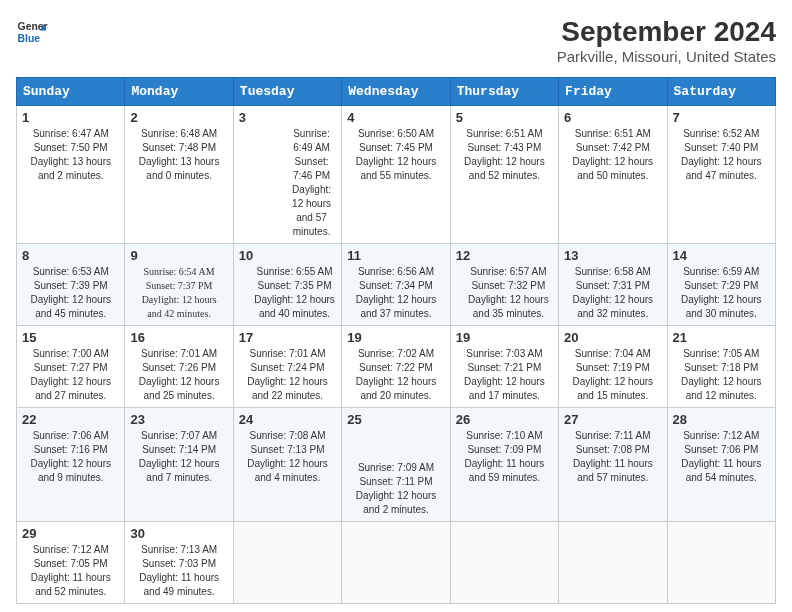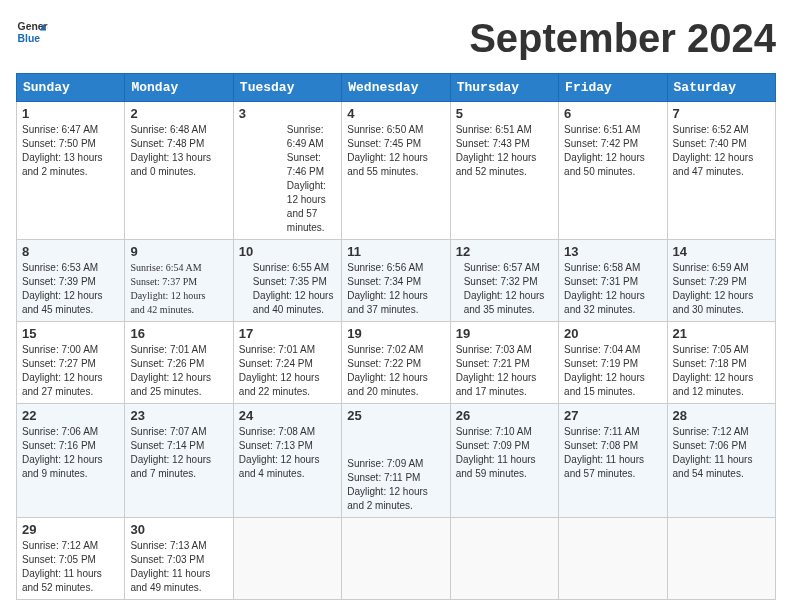--- a/index.html
+++ b/index.html
@@ -22,21 +22,21 @@
       gap: 4px;
     }
     .logo-icon {
       width: 32px;
       height: 32px;
     }
     .title-area {
       text-align: right;
     }
     .month-title {
-      font-size: 40px;
+      font-size: 28px;
       font-weight: bold;
       color: #333;
     }
     .location-title {
       font-size: 15px;
       color: #555;
     }
     table {
       width: 100%;
       border-collapse: collapse;
@@ -67,38 +67,40 @@
     .day-number {
       font-size: 13px;
       font-weight: bold;
       display: block;
       margin-bottom: 2px;
     }
     .cell-text {
       font-size: 10px;
       line-height: 1.4;
       color: #333;
+      text-align: center;
     }
     td.empty {
       background: #f9f9f9;
     }
   </style>
 </head>
 <body>
 
 <div class="header-section">
   <div class="logo">
     <svg class="logo-icon" viewBox="0 0 40 40">
       <text x="2" y="18" font-size="13" font-weight="bold" fill="#333">General</text>
       <text x="2" y="32" font-size="13" font-weight="bold" fill="#1a6bb5">Blue</text>
       <polygon points="34,10 38,18 30,18" fill="#1a6bb5"></polygon>
     </svg>
   </div>
   <div class="title-area">
     <div class="month-title">September 2024</div>
+    <div class="location-title">Parkville, Missouri, United States</div>
   </div>
 </div>
 
 <table>
   <thead>
     <tr id="weekday-header">
         <th>Sunday</th>
         <th>Monday</th>
         <th>Tuesday</th>
         <th>Wednesday</th>

